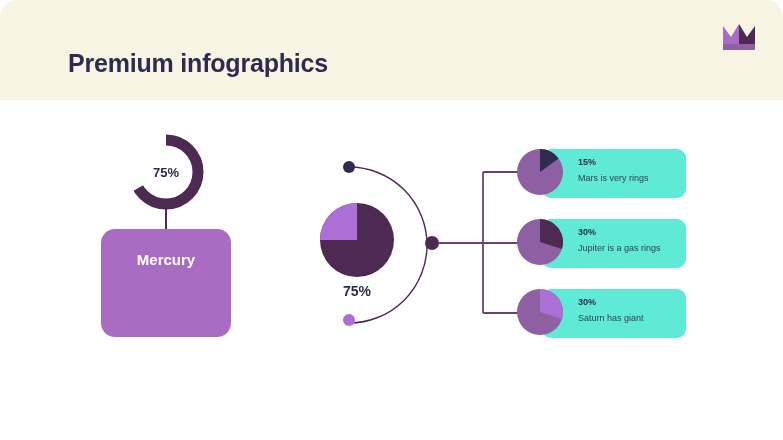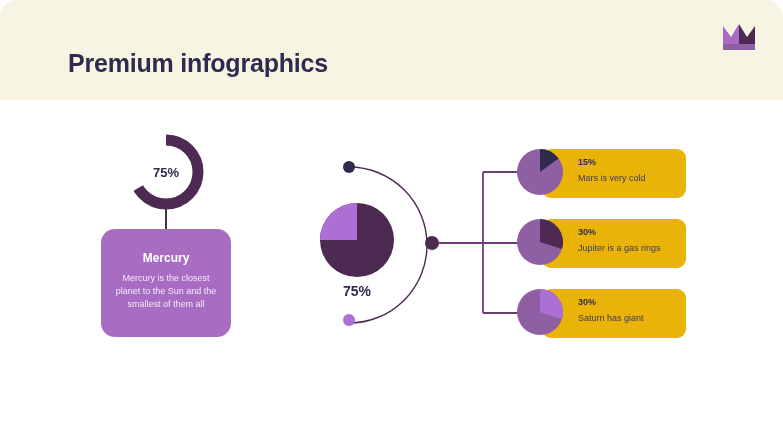--- a/index.html
+++ b/index.html
@@ -84,21 +84,21 @@
     top: 229px;
     width: 130px;
     height: 108px;
     background: #a86cc3;
     border-radius: 14px;
     box-sizing: border-box;
     padding: 22px 12px 0 12px;
     text-align: center;
   }
   #mercury-title {
-    font-size: 12px;
+    font-size: 15px;
     font-weight: bold;
     color: #ffffff;
     margin-bottom: 7px;
   }
   #mercury-desc {
     font-size: 9px;
     line-height: 13px;
     color: #f4eaf7;
   }
 
@@ -163,21 +163,21 @@
     height: 440px;
     pointer-events: none;
   }
 
   
   .info-card {
     position: absolute;
     left: 542px;
     width: 144px;
     height: 49px;
-    background: #eab308;
+    background: #5eead4;
     border-radius: 9px;
   }
   .info-card-text {
     position: absolute;
     left: 36px;
     top: 8px;
   }
   .info-pct {
     font-size: 9px;
     font-weight: bold;
@@ -220,21 +220,20 @@
       <path d="M 38 6 A 32 32 0 0 0 10.3 54" fill="none" stroke="#ffffff" stroke-width="13"></path>
       <circle cx="38" cy="38" r="25.5" fill="#ffffff"></circle>
     </svg>
     <div id="donut-value">75%</div>
   </div>
 
   <div id="donut-stem"></div>
 
   <div id="mercury-card">
     <div id="mercury-title">Mercury</div>
-    <div id="mercury-desc">Mercury is the closest planet to the Sun and the smallest of them all</div>
   </div>
 
   <div id="orbit-wrap">
     <svg width="130" height="190" viewBox="0 0 130 190">
       <path d="M 29 17 A 78 78 0 0 1 29 173" fill="none" stroke="#4d2a52" stroke-width="1.4"></path>
     </svg>
   </div>
 
   <div id="center-pie">
     <svg width="74" height="74" viewBox="0 0 74 74">
@@ -252,21 +251,21 @@
     <line x1="439" y1="243" x2="483" y2="243" stroke="#6b3f75" stroke-width="1.8"></line>
     <line x1="483" y1="172" x2="483" y2="313" stroke="#6b3f75" stroke-width="1.8"></line>
     <line x1="483" y1="172" x2="527" y2="172" stroke="#6b3f75" stroke-width="1.8"></line>
     <line x1="483" y1="243" x2="527" y2="243" stroke="#6b3f75" stroke-width="1.8"></line>
     <line x1="483" y1="313" x2="527" y2="313" stroke="#6b3f75" stroke-width="1.8"></line>
   </svg>
 
   <div class="info-card" style="top:149px;">
     <div class="info-card-text">
       <div class="info-pct">15%</div>
-      <div class="info-desc">Mars is very cold</div>
+      <div class="info-desc">Mars is very rings</div>
     </div>
   </div>
   <div class="info-pie" style="top:149px;">
     <svg width="46" height="46" viewBox="0 0 46 46">
       <circle cx="23" cy="23" r="23" fill="#8e5fa2"></circle>
       <path d="M 23 23 L 23 0 A 23 23 0 0 1 41.6 9.5 Z" fill="#2e2b4f"></path>
     </svg>
   </div>
 
   <div class="info-card" style="top:219px;">

